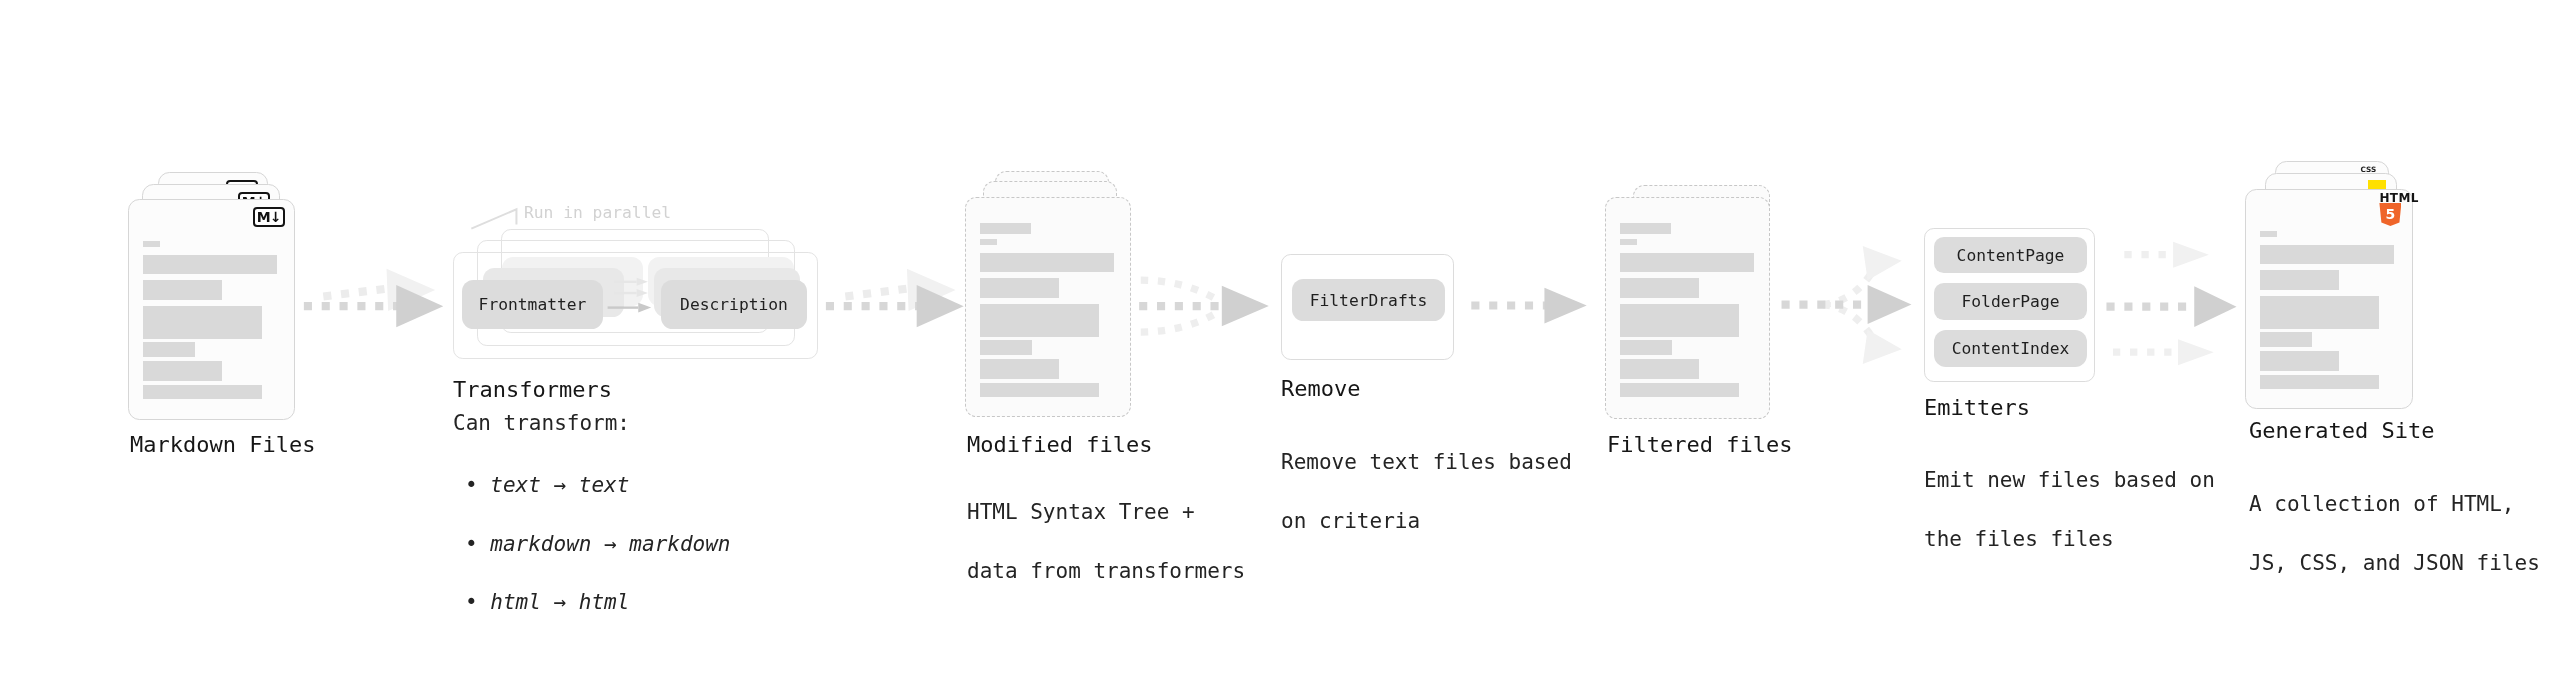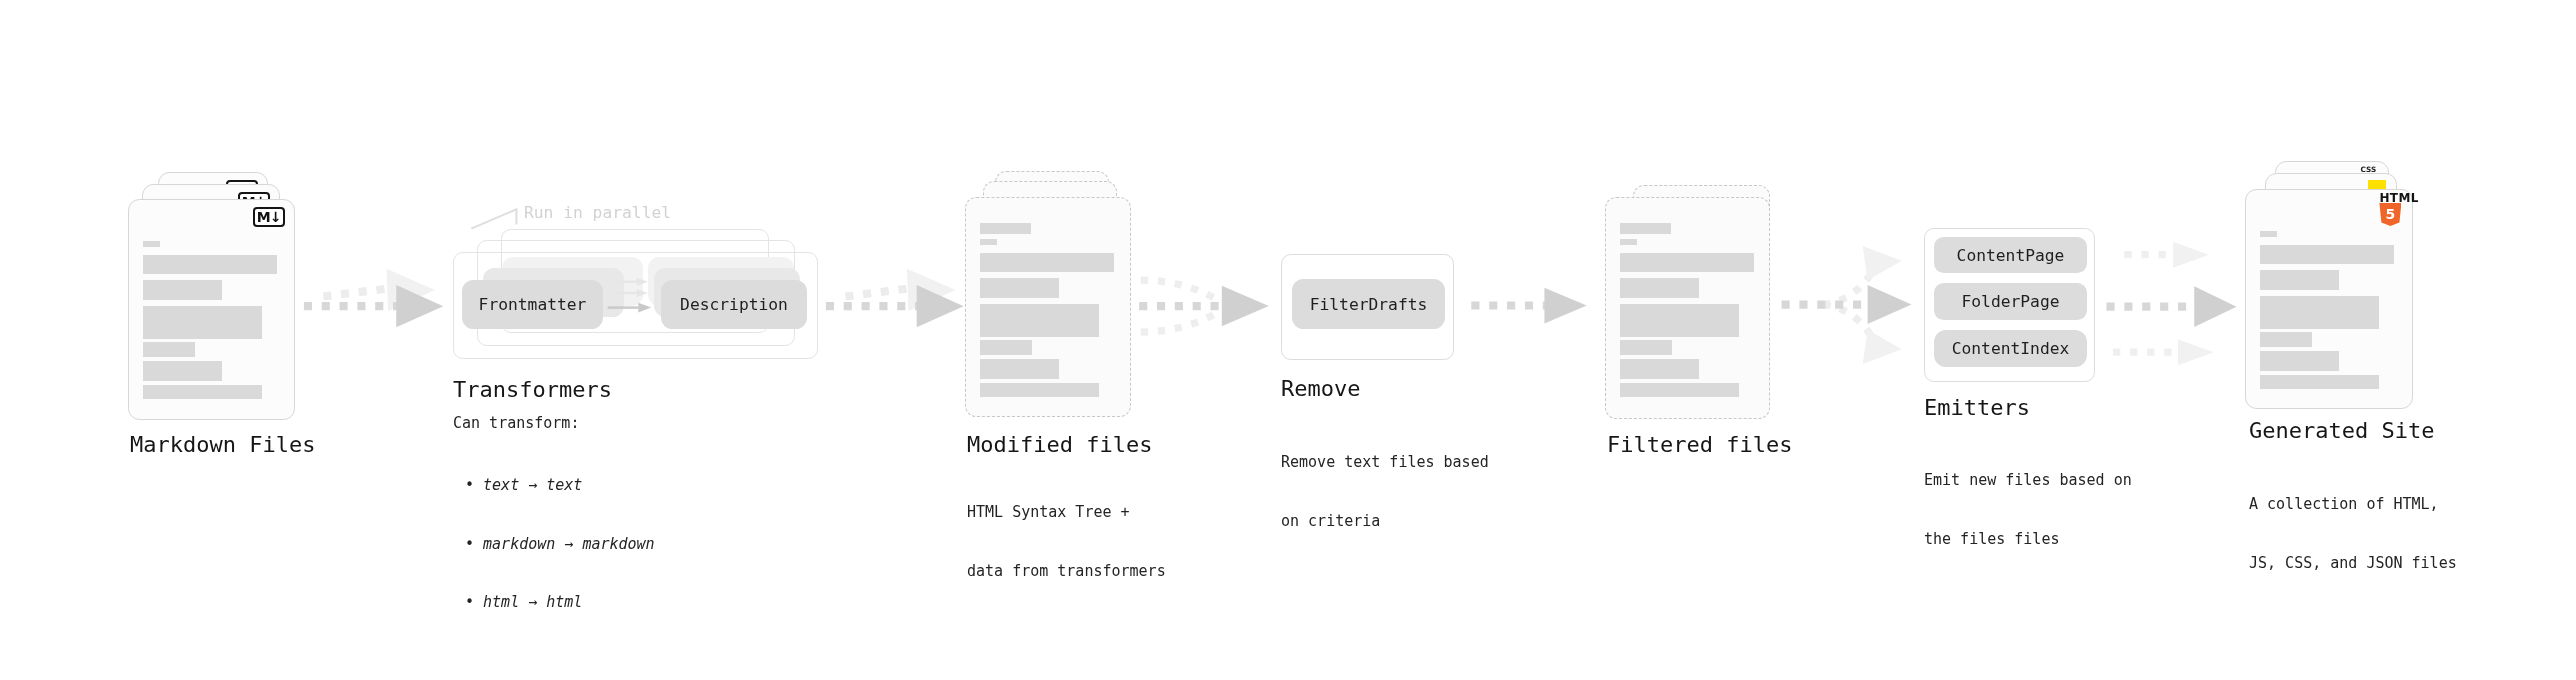--- a/index.html
+++ b/index.html
@@ -46,21 +46,21 @@
   .wbox{position:absolute;border:1.6px solid #dcdcdc;border-radius:9.8px;background:#ffffff;box-sizing:border-box;}
   .chip{
     position:absolute;background:#dcdcdc;border-radius:11.4px;
     display:flex;align-items:center;justify-content:center;
     font-size:16.3px;color:#1f1f1f;white-space:pre;
   }
   .chip.g1{background:#e8e8e8;}
   .chip.g2{background:#f2f2f2;}
   
   .stage-label{position:absolute;font-size:22px;color:#161616;white-space:pre;}
-  .note{position:absolute;font-size:15px;color:#242424;line-height:19.5px;white-space:pre;}
+  .note{position:absolute;font-size:21px;color:#242424;line-height:19.5px;white-space:pre;}
   .note div{height:19.5px;}
   .note.lh25 div{height:20.3px;}
   .callout-text{position:absolute;font-size:16.3px;color:#d2d2d2;white-space:pre;}
   svg{position:absolute;overflow:visible;}
 </style>
 </head>
 <body>
 
 <div class="canvas">
 
@@ -157,21 +157,21 @@
 
   <svg style="left:1134px;top:268px;" width="140" height="77" viewBox="0 0 172 95">
     <path d="M8,15 Q62,15 104,40" fill="none" stroke="#eeeeee" stroke-width="9" stroke-dasharray="9 12"></path>
     <path d="M8,79 Q62,79 104,54" fill="none" stroke="#eeeeee" stroke-width="9" stroke-dasharray="9 12"></path>
     <line x1="6" y1="47" x2="110" y2="47" stroke="#d7d7d7" stroke-width="10" stroke-dasharray="10 12"></line>
     <polygon points="108,22 166,47 108,72" fill="#d0d0d0"></polygon>
   </svg>
 
   <div>
     <div class="wbox" style="left:1281px;top:254px;width:173px;height:106px;"></div>
-    <div class="chip" style="left:1292px;top:279px;width:153px;height:50px;">FilterDrafts</div>
+    <div class="chip" style="left:1292px;top:279px;width:153px;height:42px;">FilterDrafts</div>
     <div class="stage-label" style="left:1281px;top:376px;">Remove</div>
     <div class="note lh25" style="left:1281px;top:414px;">
       <div>Remove text files based</div>
       <div>on criteria</div>
     </div>
   </div>
 
   <svg style="left:1468px;top:286px;" width="122" height="39" viewBox="0 0 150 48">
     <line x1="4" y1="24" x2="96" y2="24" stroke="#d7d7d7" stroke-width="10" stroke-dasharray="10 12"></line>
     <polygon points="94,2 146,24 94,46" fill="#d0d0d0"></polygon>

